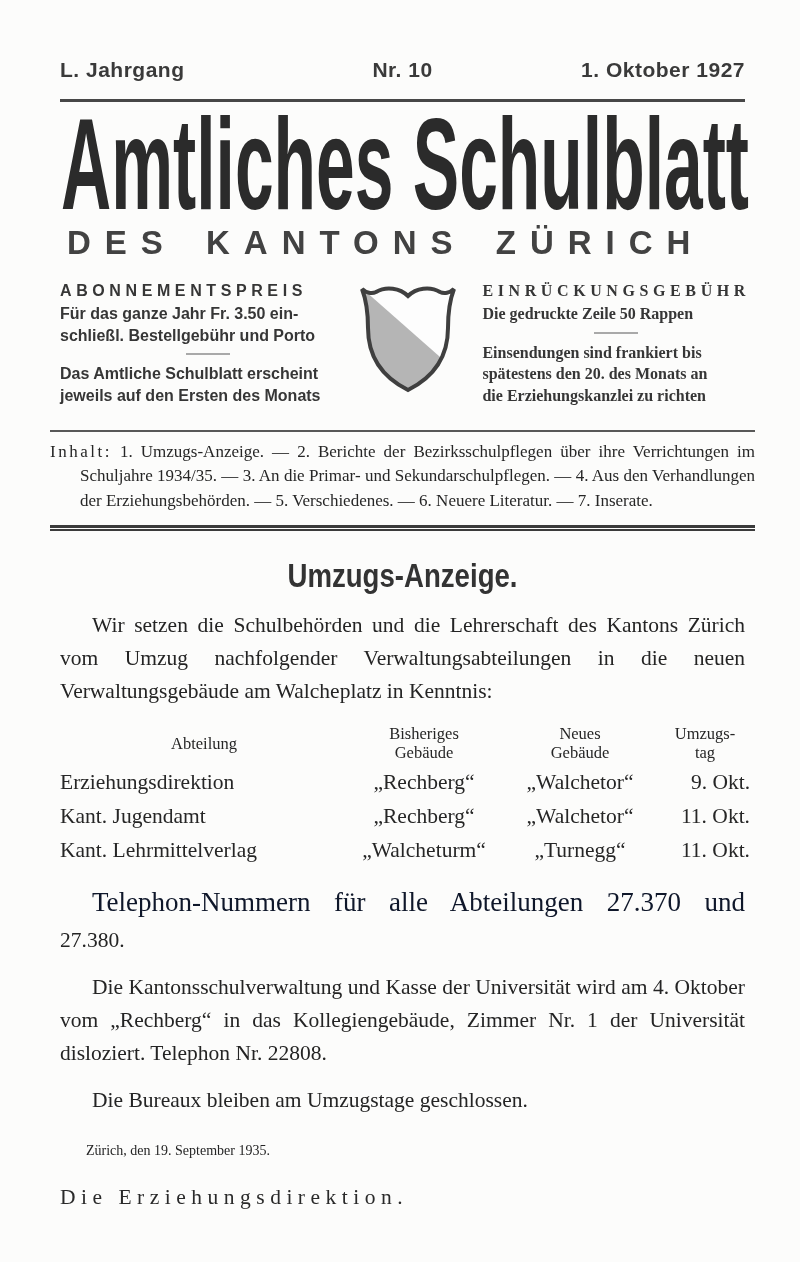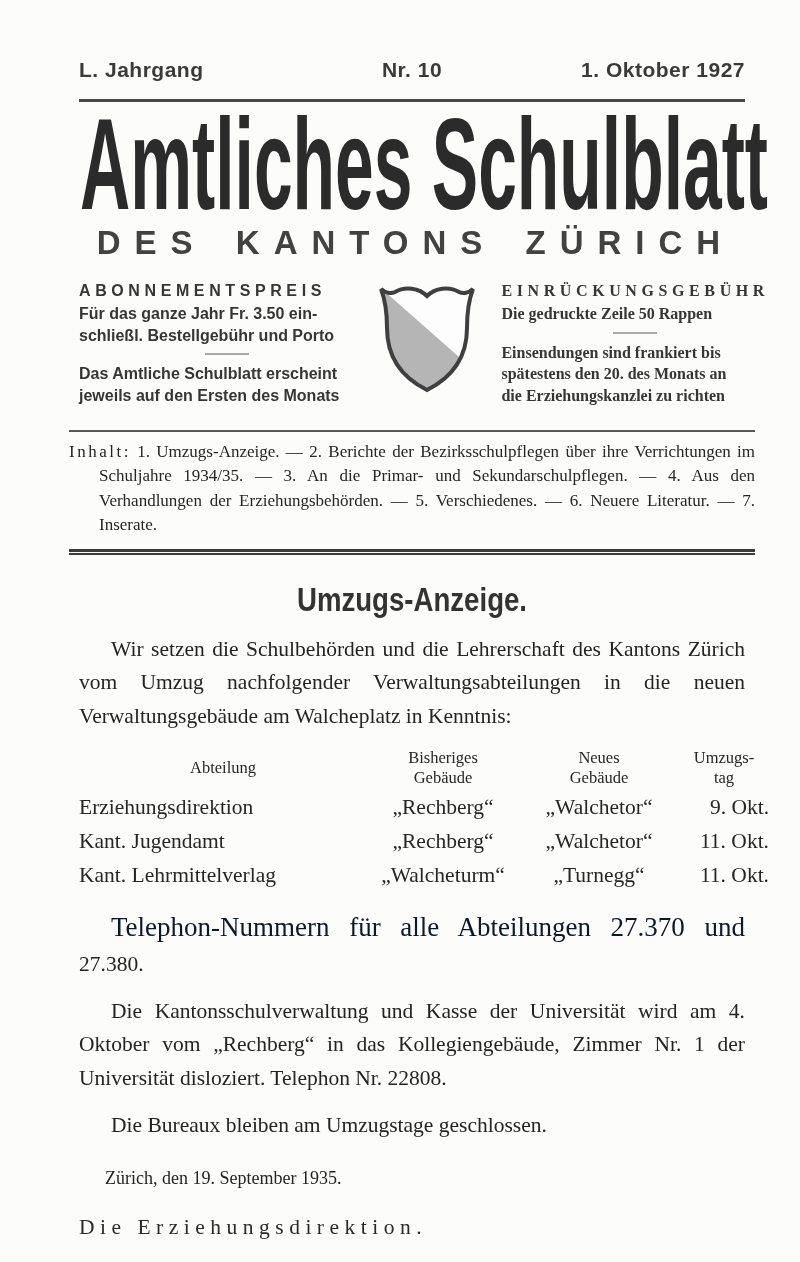--- a/index.html
+++ b/index.html
@@ -1,36 +1,36 @@
 <!DOCTYPE html>
 <html lang="de"><head>
 <meta charset="utf-8">
 <style>
   html,body{margin:0;padding:0;}
   body{
     width:800px;height:1262px;overflow:hidden;
     background:#fcfcfb;color:#2a2a2a;
     font-family:"Liberation Serif","DejaVu Serif",serif;
   }
-  .page{box-sizing:border-box;width:800px;height:1262px;padding:58px 55px 0 79px;position:relative;}
+  .page{box-sizing:border-box;width:800px;height:1262px;padding:58px 55px 0 60px;position:relative;}
 
   
   .issue-row{display:flex;align-items:baseline;
     font-family:"Liberation Sans","DejaVu Sans",sans-serif;
     font-weight:700;font-size:21px;color:#3a3a3a;letter-spacing:.5px;}
   .issue-row .left{flex:1;text-align:left;}
   .issue-row .center{flex:0 0 auto;text-align:center;}
   .issue-row .right{flex:1;text-align:right;}
   .rule-header{border-top:3px solid #474747;margin-top:17px;}
 
   
   .masthead{margin-top:8px;text-align:center;}
   .masthead svg{display:block;margin:0 auto;}
   .masthead-sub{
-    margin-top:0px;text-align:center;
+    margin-top:0px;text-align:left;
     font-family:"Liberation Sans","DejaVu Sans",sans-serif;
     font-weight:700;font-size:33px;color:#424242;
     letter-spacing:14px;word-spacing:6px;white-space:nowrap;
     margin-left:7px; 
   }
 
   
   .info{display:grid;grid-template-columns:295px 106px 289px;margin-top:18px;
     font-family:"Liberation Sans","DejaVu Sans",sans-serif;
     font-weight:700;font-size:16px;line-height:1.34;color:#363636;}
@@ -68,21 +68,21 @@
   .th{display:flex;flex-direction:column;justify-content:center;align-items:center;
     font-size:16.5px;line-height:1.18;height:46px;text-align:center;}
   .td{font-size:21.5px;line-height:1.58;white-space:nowrap;}
   .td.c2,.td.c3{text-align:center;}
   .td.c4{text-align:right;}
 
   .phone-line1{font-size:27px;line-height:1.54;color:#0f172a;text-indent:32px;
     text-align:justify;text-align-last:justify;margin-top:14px;}
   .phone-line2{font-size:21.5px;line-height:1.54;color:#242424;}
 
-  .dateline{font-size:18px;color:#242424;margin:26px 0 0 26px;}
+  .dateline{font-size:14px;color:#242424;margin:26px 0 0 26px;}
   .signature{margin-top:26px;font-size:21.5px;color:#2a2a2a;
     letter-spacing:5.5px;padding-right:2px;}
 </style>
 </head>
 <body>
 
 <div class="page">
 
   <div class="issue-row">
     <span class="left">L. Jahrgang</span>

